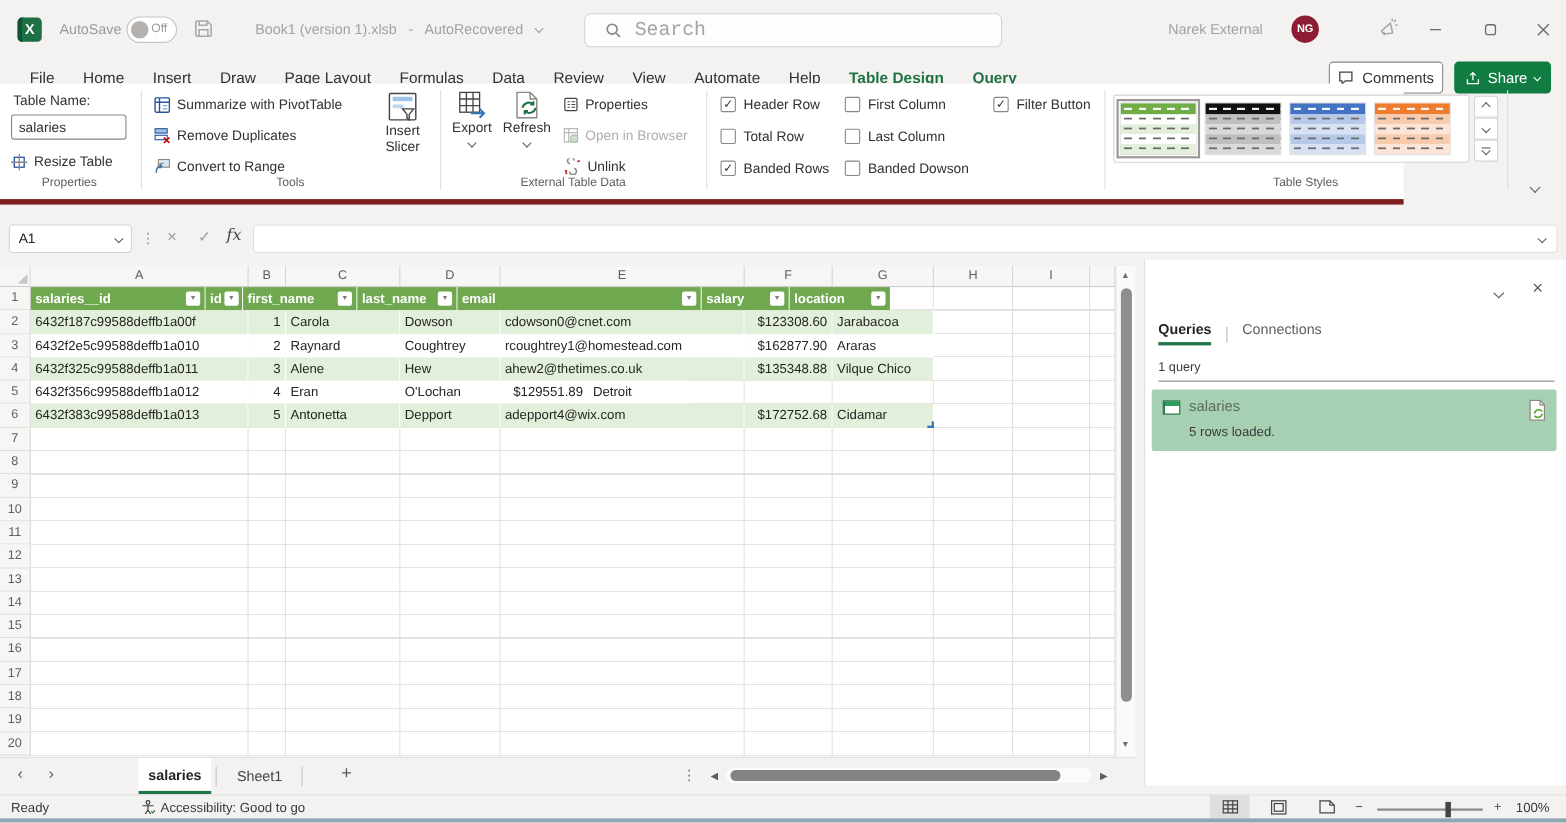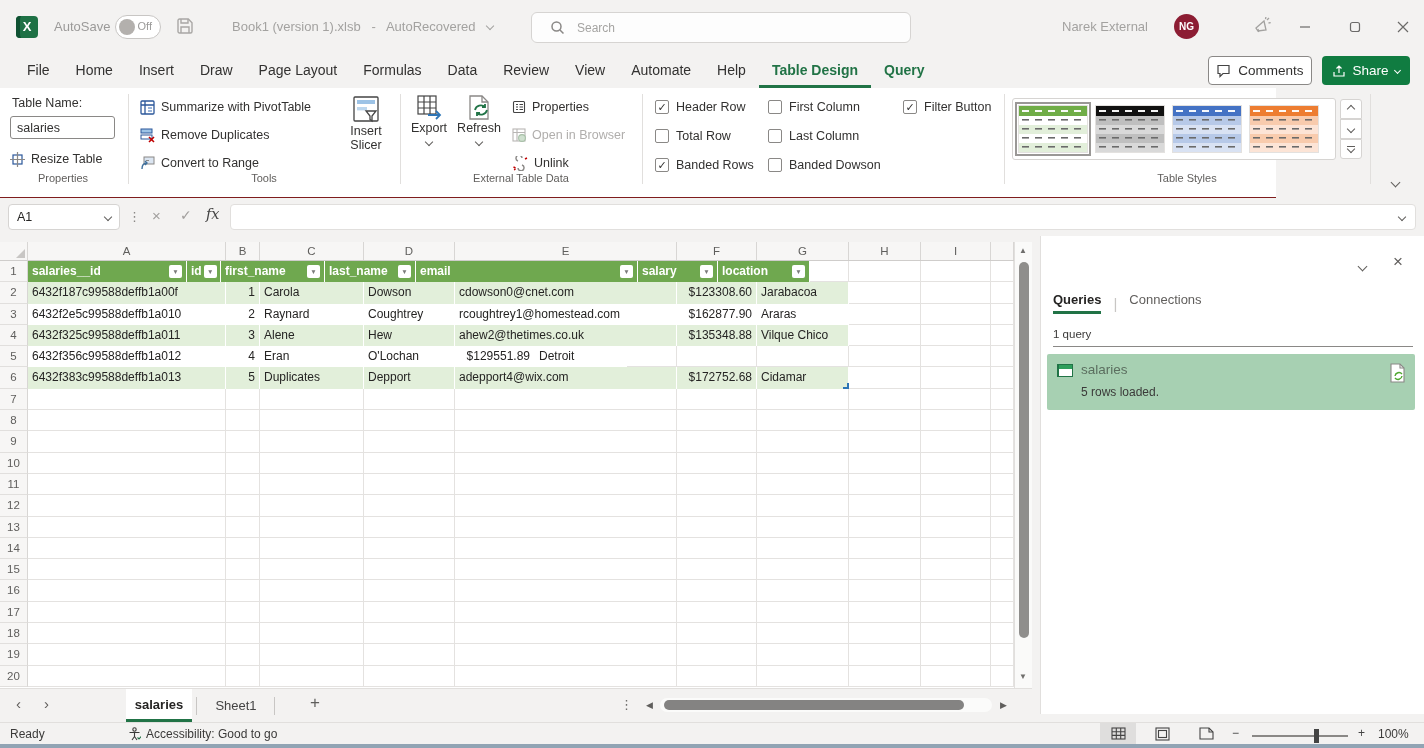--- a/index.html
+++ b/index.html
@@ -12,38 +12,38 @@
   .xl-logo{position:absolute;left:16px;top:16px;width:22px;height:22px;border-radius:4px;background:#1e7145;color:#fff;font-weight:bold;font-size:13px;text-align:center;line-height:22px;box-shadow:inset 8px 0 0 -4px #0f5132}
   .autosave{position:absolute;left:54px;top:19px;color:#9b9a99;font-size:13px}
   .toggle{position:absolute;left:115px;top:15px;width:46px;height:24px;border:1px solid #c8c6c4;border-radius:12px;background:#fff}
   .knob{position:absolute;left:3px;top:3px;width:16px;height:16px;border-radius:50%;background:#b3b0ad}
   .toggle .state{position:absolute;right:8px;top:4px;font-size:11px;color:#9b9a99}
   .save-ic{position:absolute;left:176px;top:17px;color:#a9a7a5}
   .doc-title{position:absolute;left:232px;top:19px;color:#a3a2a0;font-size:13px;white-space:nowrap}
   .doc-title .chv{margin-left:8px;margin-bottom:2px}
   .searchbox{position:absolute;left:531px;top:12px;width:380px;height:31px;background:#fdfdfd;border:1px solid #d6d4d2;border-radius:6px;display:flex;align-items:center;padding-left:18px;color:#a5a4a2}
   .searchbox svg{margin-right:12px}
-  .searchbox input{border:none;outline:none;background:transparent;font-size:12px;color:#444;width:300px;font-family:Liberation Sans, sans-serif}
+  .searchbox input{border:none;outline:none;background:transparent;font-size:18px;color:#444;width:300px;font-family:Liberation Mono, monospace}
   .searchbox input::placeholder{color:#a5a4a2}
   .user-name{position:absolute;left:1062px;top:19px;color:#a3a2a0;font-size:13px}
   .avatar{position:absolute;left:1174px;top:14px;width:25px;height:25px;border-radius:50%;background:#8c1d33;color:#fff;font-size:10px;font-weight:bold;text-align:center;line-height:25px}
   .megaphone{position:absolute;left:1252px;top:16px;color:#a3a2a0}
   .wbtn{position:absolute;top:12px;width:34px;height:30px;display:flex;align-items:center;justify-content:center;color:#6b6a69}
   
   .tabrow{position:absolute;left:0;top:54px;width:1424px;height:34px;background:#f3f2f1}
   .rtabs{position:absolute;left:14px;top:0;display:flex;height:34px;align-items:center}
   .rtab{padding:0 13px;font-size:14px;color:#323130;white-space:nowrap;height:34px;line-height:32px}
   .rtab.ctx{color:#217346;font-weight:bold}
   .rtab.active{color:#217346;font-weight:bold;border-bottom:3px solid #217346}
   .comments-btn{position:absolute;left:1208px;top:2px;width:104px;height:29px;border:1px solid #8a8886;border-radius:4px;background:#fff;display:flex;align-items:center;justify-content:center;gap:7px;font-size:13.5px;color:#323130}
   .share-btn{position:absolute;left:1322px;top:2px;width:88px;height:29px;border-radius:4px;background:#107c41;color:#fff;display:flex;align-items:center;justify-content:center;gap:6px;font-size:13.5px}
   .share-btn .chv{border-color:#fff;width:5px;height:5px}
 
   
-  .ribbon{position:absolute;left:0;top:88px;width:1276px;height:110px;background:#fff;border-bottom:1px solid #7f1d1d}
+  .ribbon{position:absolute;left:0;top:76px;width:1276px;height:110px;background:#fff;border-bottom:5px solid #7f1d1d}
   .gsep{position:absolute;top:6px;width:1px;height:90px;background:#e1dfdd}
   .glabel{position:absolute;top:84px;font-size:11px;color:#605e5c;text-align:center}
   .rb-small{position:absolute;display:flex;align-items:center;gap:6px;font-size:12.5px;color:#323130;white-space:nowrap;height:22px}
   .rb-small.disabled{color:#b0aeac}
   .rb-big{position:absolute;display:flex;flex-direction:column;align-items:center;font-size:12.5px;color:#323130}
   .tn-label{position:absolute;left:12px;top:8px;font-size:12.5px;color:#323130}
   .tn-input{position:absolute;left:10px;top:28px;width:105px;height:23px;border:1px solid #8a8886;border-radius:3px;font-size:12.5px;padding:0 6px;font-family:inherit;color:#323130;background:#fff}
   .cbx-item{position:absolute;display:flex;align-items:center;gap:7px;font-size:12.5px;color:#323130}
   .cbx{width:14px;height:14px;border:1px solid #8a8886;border-radius:2px;background:#fff;display:flex;align-items:center;justify-content:center;font-size:11px;color:#323130;line-height:1}
   
@@ -545,21 +545,21 @@
         <div class="td" style="width:198px">6432f356c99588deffb1a012</div>
         <div class="td num" style="width:34px">4</div>
         <div class="td" style="width:104px">Eran</div>
         <div class="td" style="width:91px">O'Lochan</div>
         <div class="td num" style="width:80px">$129551.89</div>
         <div class="td" style="width:92px">Detroit</div>
       </div>
       <div class="trow band" style="position:relative">
         <div class="td" style="width:198px">6432f383c99588deffb1a013</div>
         <div class="td num" style="width:34px">5</div>
-        <div class="td" style="width:104px">Duplicates</div>
+        <div class="td" style="width:104px">Antonetta</div>
         <div class="td" style="width:91px">Depport</div>
         <div class="td" style="width:222px">adepport4@wix.com</div>
         <div class="td num" style="width:80px">$172752.68</div>
         <div class="td" style="width:92px">Cidamar</div>
         <span class="rsz"></span>
       </div>
     </div>
 
     <div class="vscroll">
       <span class="up">▲</span>

